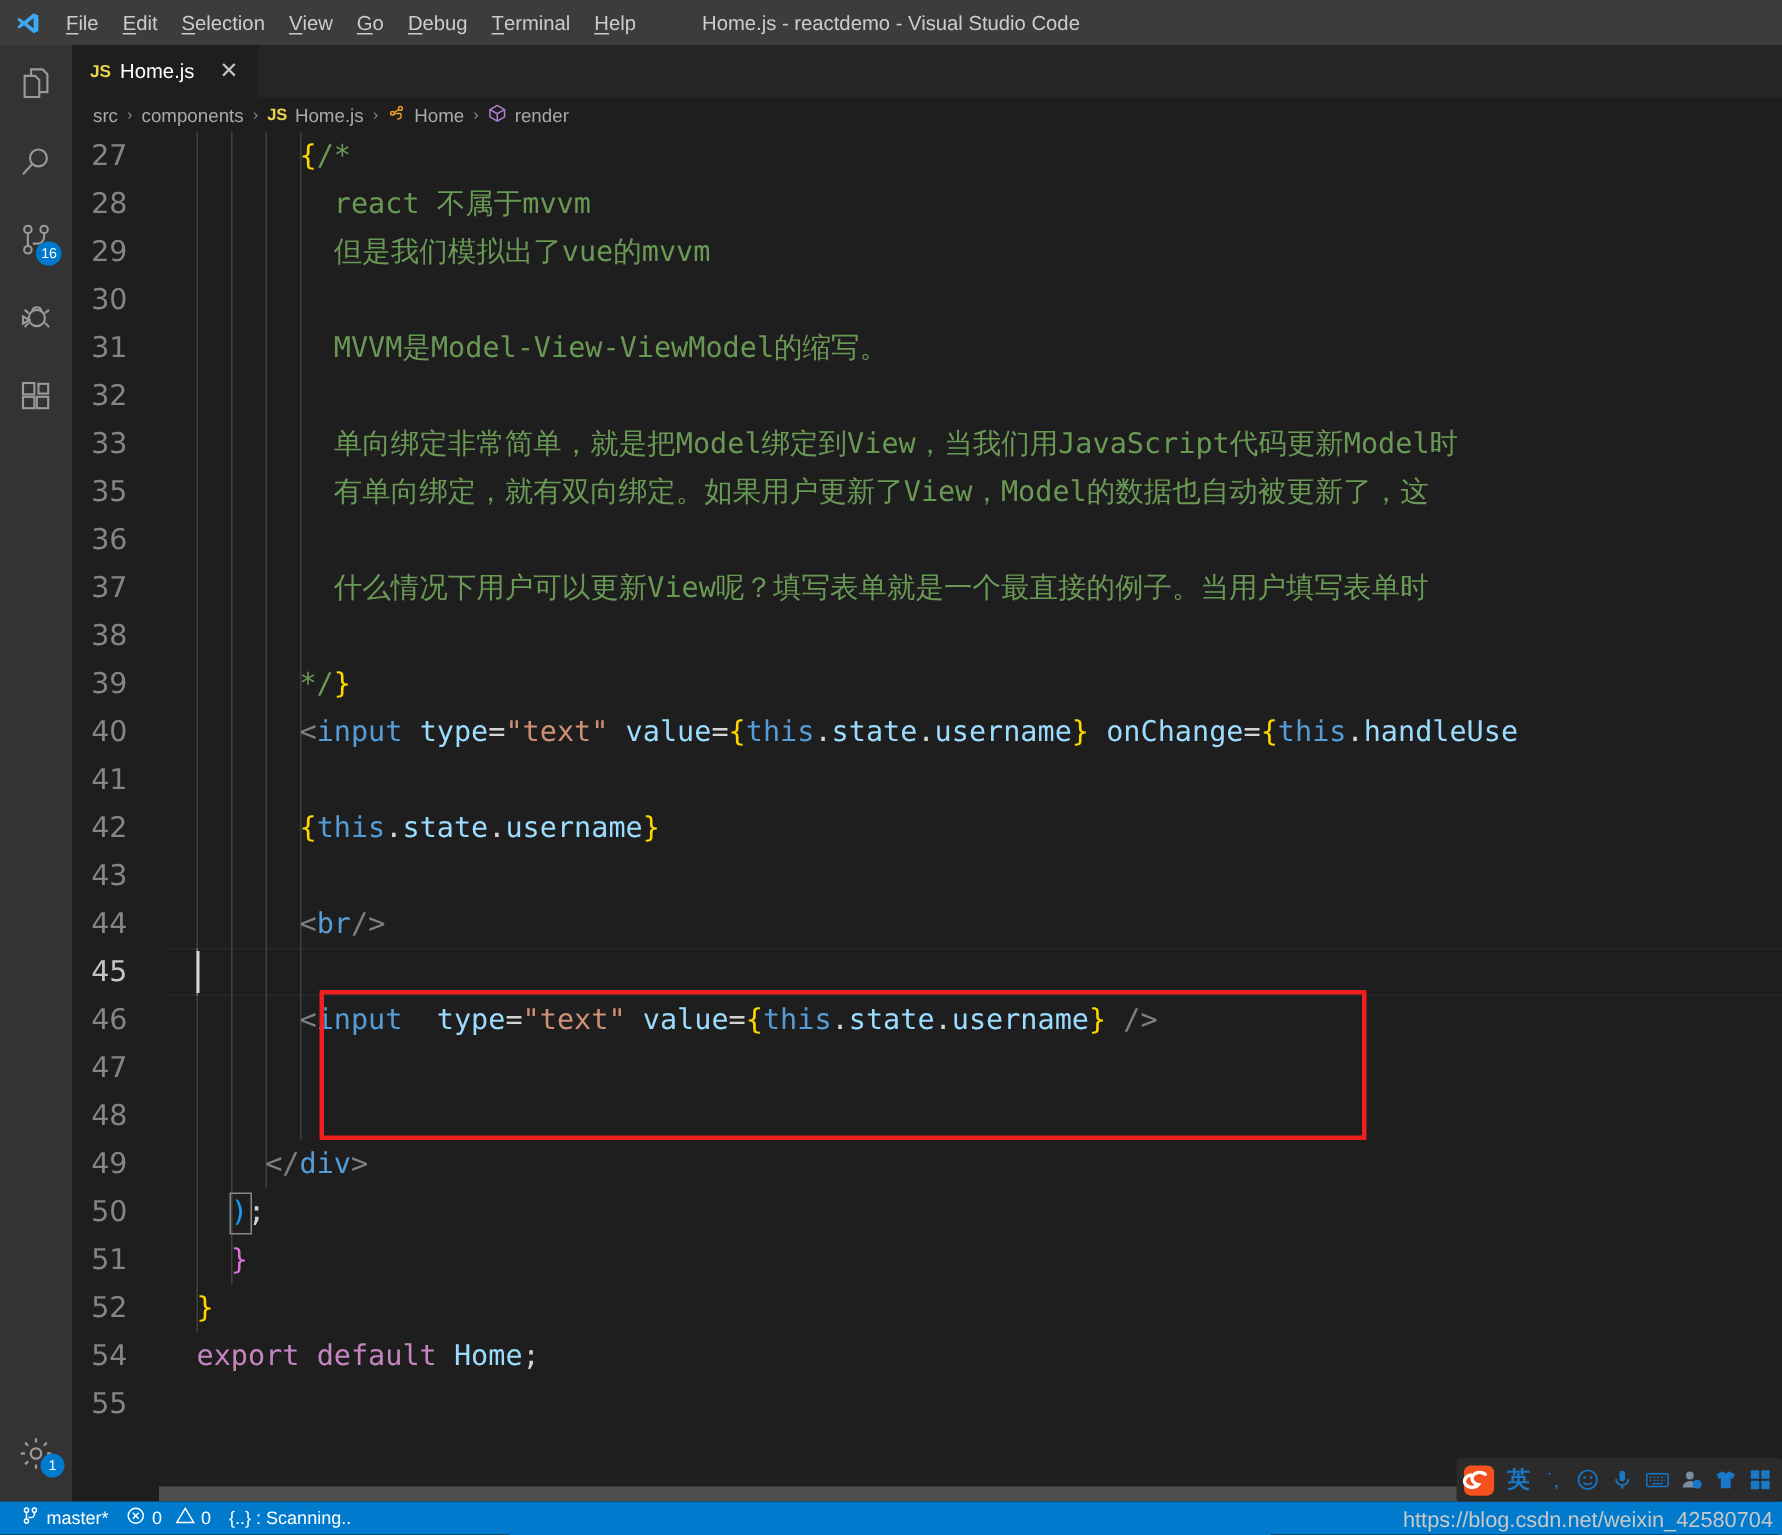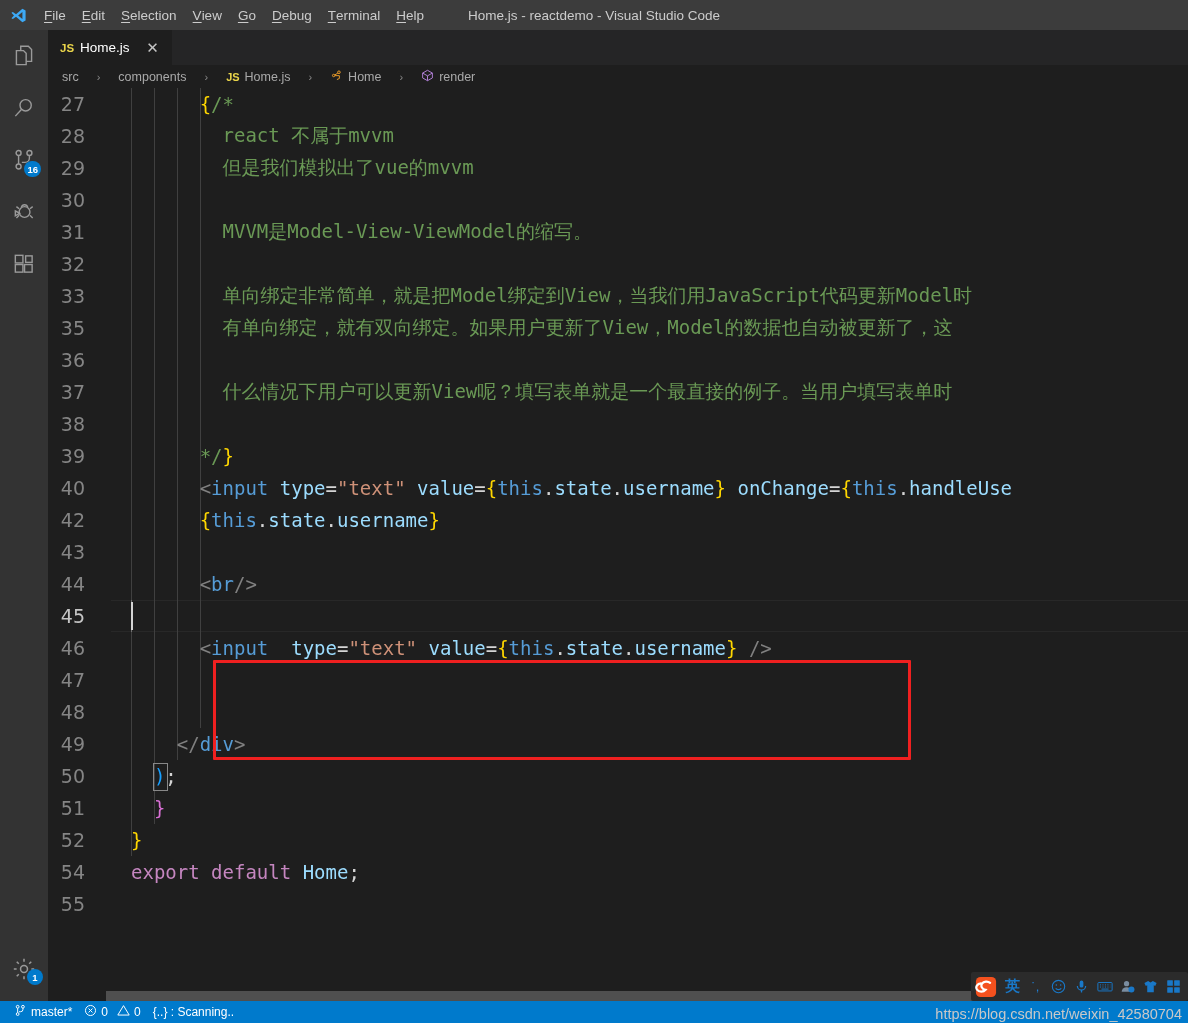--- a/index.html
+++ b/index.html
@@ -68,21 +68,21 @@
   }
   .act-item svg { display: block; }
   .act-badge {
     position: absolute;
     right: 7px; bottom: 9px;
     min-width: 16px; height: 16px;
     border-radius: 9px;
     background: #007acc;
     color: #ffffff;
     font-size: 9.5px;
-    font-weight: bold;
+    font-weight: normal;
     display: flex; align-items: center; justify-content: center;
     padding: 0 3px;
     box-sizing: border-box;
     margin-left: 41px;
   }
   .act-bottom { margin-top: auto; margin-bottom: 6px; }
 
   
   .editorarea {
     flex: 1; min-width: 0;
@@ -119,21 +119,21 @@
     cursor: pointer;
   }
 
   .breadcrumbs {
     height: 23px; min-height: 23px;
     background: #1e1e1e;
     display: flex; align-items: center;
     padding-left: 14px;
     color: #a9a9a9;
     font-size: 12.5px;
-    gap: 12px;
+    gap: 0px;
   }
   .bc-item { display: flex; align-items: center; gap: 5px; color: #a9a9a9; cursor: pointer; }
   .bc-sep { color: #8a8a8a; padding: 0 6px; font-size: 11px; }
   .bc-js { color: #e9d44a; font-weight: bold; font-size: 11px; }
 
   
   .codearea {
     flex: 1; min-height: 0;
     position: relative;
     overflow: hidden;
@@ -468,20 +468,21 @@
             <div class="line"><div class="ln">30</div><div class="lncontent"><div class="guides"><div class="guide" style="left: 20px;"></div><div class="guide" style="left: 42.86px;"></div><div class="guide" style="left: 65.72px;"></div><div class="guide" style="left: 88.58px;"></div></div><span class="txt" style="padding-left: 20px;"></span></div></div>
             <div class="line"><div class="ln">31</div><div class="lncontent"><div class="guides"><div class="guide" style="left: 20px;"></div><div class="guide" style="left: 42.86px;"></div><div class="guide" style="left: 65.72px;"></div><div class="guide" style="left: 88.58px;"></div></div><span class="txt" style="padding-left: 20px;"><span class="c-comment">        MVVM是Model-View-ViewModel的缩写。</span></span></div></div>
             <div class="line"><div class="ln">32</div><div class="lncontent"><div class="guides"><div class="guide" style="left: 20px;"></div><div class="guide" style="left: 42.86px;"></div><div class="guide" style="left: 65.72px;"></div><div class="guide" style="left: 88.58px;"></div></div><span class="txt" style="padding-left: 20px;"></span></div></div>
             <div class="line"><div class="ln">33</div><div class="lncontent"><div class="guides"><div class="guide" style="left: 20px;"></div><div class="guide" style="left: 42.86px;"></div><div class="guide" style="left: 65.72px;"></div><div class="guide" style="left: 88.58px;"></div></div><span class="txt" style="padding-left: 20px;"><span class="c-comment">        单向绑定非常简单，就是把Model绑定到View，当我们用JavaScript代码更新Model时</span></span></div></div>
             <div class="line"><div class="ln">35</div><div class="lncontent"><div class="guides"><div class="guide" style="left: 20px;"></div><div class="guide" style="left: 42.86px;"></div><div class="guide" style="left: 65.72px;"></div><div class="guide" style="left: 88.58px;"></div></div><span class="txt" style="padding-left: 20px;"><span class="c-comment">        有单向绑定，就有双向绑定。如果用户更新了View，Model的数据也自动被更新了，这</span></span></div></div>
             <div class="line"><div class="ln">36</div><div class="lncontent"><div class="guides"><div class="guide" style="left: 20px;"></div><div class="guide" style="left: 42.86px;"></div><div class="guide" style="left: 65.72px;"></div><div class="guide" style="left: 88.58px;"></div></div><span class="txt" style="padding-left: 20px;"></span></div></div>
             <div class="line"><div class="ln">37</div><div class="lncontent"><div class="guides"><div class="guide" style="left: 20px;"></div><div class="guide" style="left: 42.86px;"></div><div class="guide" style="left: 65.72px;"></div><div class="guide" style="left: 88.58px;"></div></div><span class="txt" style="padding-left: 20px;"><span class="c-comment">        什么情况下用户可以更新View呢？填写表单就是一个最直接的例子。当用户填写表单时</span></span></div></div>
             <div class="line"><div class="ln">38</div><div class="lncontent"><div class="guides"><div class="guide" style="left: 20px;"></div><div class="guide" style="left: 42.86px;"></div><div class="guide" style="left: 65.72px;"></div><div class="guide" style="left: 88.58px;"></div></div><span class="txt" style="padding-left: 20px;"></span></div></div>
             <div class="line"><div class="ln">39</div><div class="lncontent"><div class="guides"><div class="guide" style="left: 20px;"></div><div class="guide" style="left: 42.86px;"></div><div class="guide" style="left: 65.72px;"></div><div class="guide" style="left: 88.58px;"></div></div><span class="txt" style="padding-left: 20px;"><span class="c-plain">      </span><span class="c-comment">*/</span><span class="c-brace1">}</span></span></div></div>
             <div class="line"><div class="ln">40</div><div class="lncontent"><div class="guides"><div class="guide" style="left: 20px;"></div><div class="guide" style="left: 42.86px;"></div><div class="guide" style="left: 65.72px;"></div><div class="guide" style="left: 88.58px;"></div></div><span class="txt" style="padding-left: 20px;"><span class="c-plain">      </span><span class="c-punct">&lt;</span><span class="c-tag">input</span><span class="c-plain"> </span><span class="c-attr">type</span><span class="c-plain">=</span><span class="c-string">"text"</span><span class="c-plain"> </span><span class="c-attr">value</span><span class="c-plain">=</span><span class="c-brace1">{</span><span class="c-this">this</span><span class="c-dot">.</span><span class="c-prop">state</span><span class="c-dot">.</span><span class="c-prop">username</span><span class="c-brace1">}</span><span class="c-plain"> </span><span class="c-attr">onChange</span><span class="c-plain">=</span><span class="c-brace1">{</span><span class="c-this">this</span><span class="c-dot">.</span><span class="c-prop">handleUse</span></span></div></div>
+            <div class="line"><div class="ln">41</div><div class="lncontent"><div class="guides"><div class="guide" style="left: 20px;"></div><div class="guide" style="left: 42.86px;"></div><div class="guide" style="left: 65.72px;"></div><div class="guide" style="left: 88.58px;"></div></div><span class="txt" style="padding-left: 20px;"></span></div></div>
             <div class="line"><div class="ln">42</div><div class="lncontent"><div class="guides"><div class="guide" style="left: 20px;"></div><div class="guide" style="left: 42.86px;"></div><div class="guide" style="left: 65.72px;"></div><div class="guide" style="left: 88.58px;"></div></div><span class="txt" style="padding-left: 20px;"><span class="c-plain">      </span><span class="c-brace1">{</span><span class="c-this">this</span><span class="c-dot">.</span><span class="c-prop">state</span><span class="c-dot">.</span><span class="c-prop">username</span><span class="c-brace1">}</span></span></div></div>
             <div class="line"><div class="ln">43</div><div class="lncontent"><div class="guides"><div class="guide" style="left: 20px;"></div><div class="guide" style="left: 42.86px;"></div><div class="guide" style="left: 65.72px;"></div><div class="guide" style="left: 88.58px;"></div></div><span class="txt" style="padding-left: 20px;"></span></div></div>
             <div class="line"><div class="ln">44</div><div class="lncontent"><div class="guides"><div class="guide" style="left: 20px;"></div><div class="guide" style="left: 42.86px;"></div><div class="guide" style="left: 65.72px;"></div><div class="guide" style="left: 88.58px;"></div></div><span class="txt" style="padding-left: 20px;"><span class="c-plain">      </span><span class="c-punct">&lt;</span><span class="c-tag">br</span><span class="c-punct">/&gt;</span></span></div></div>
             <div class="line active"><div class="ln">45</div><div class="lncontent"><div class="guides"><div class="guide lit" style="left: 20px;"></div><div class="guide" style="left: 42.86px;"></div><div class="guide" style="left: 65.72px;"></div><div class="guide" style="left: 88.58px;"></div></div><span class="txt" style="padding-left: 20px;"></span><div class="cursor" style="left: 20px;"></div></div></div>
             <div class="line"><div class="ln">46</div><div class="lncontent"><div class="guides"><div class="guide" style="left: 20px;"></div><div class="guide" style="left: 42.86px;"></div><div class="guide" style="left: 65.72px;"></div><div class="guide" style="left: 88.58px;"></div></div><span class="txt" style="padding-left: 20px;"><span class="c-plain">      </span><span class="c-punct">&lt;</span><span class="c-tag">input</span><span class="c-plain">  </span><span class="c-attr">type</span><span class="c-plain">=</span><span class="c-string">"text"</span><span class="c-plain"> </span><span class="c-attr">value</span><span class="c-plain">=</span><span class="c-brace1">{</span><span class="c-this">this</span><span class="c-dot">.</span><span class="c-prop">state</span><span class="c-dot">.</span><span class="c-prop">username</span><span class="c-brace1">}</span><span class="c-plain"> </span><span class="c-punct">/&gt;</span></span></div></div>
             <div class="line"><div class="ln">47</div><div class="lncontent"><div class="guides"><div class="guide" style="left: 20px;"></div><div class="guide" style="left: 42.86px;"></div><div class="guide" style="left: 65.72px;"></div><div class="guide" style="left: 88.58px;"></div></div><span class="txt" style="padding-left: 20px;"></span></div></div>
             <div class="line"><div class="ln">48</div><div class="lncontent"><div class="guides"><div class="guide" style="left: 20px;"></div><div class="guide" style="left: 42.86px;"></div><div class="guide" style="left: 65.72px;"></div><div class="guide" style="left: 88.58px;"></div></div><span class="txt" style="padding-left: 20px;"></span></div></div>
             <div class="line"><div class="ln">49</div><div class="lncontent"><div class="guides"><div class="guide" style="left: 20px;"></div><div class="guide" style="left: 42.86px;"></div><div class="guide" style="left: 65.72px;"></div></div><span class="txt" style="padding-left: 20px;"><span class="c-plain">    </span><span class="c-punct">&lt;/</span><span class="c-tag">div</span><span class="c-punct">&gt;</span></span></div></div>
             <div class="line"><div class="ln">50</div><div class="lncontent"><div class="guides"><div class="guide" style="left: 20px;"></div><div class="guide" style="left: 42.86px;"></div></div><span class="txt" style="padding-left: 20px;"><span class="c-plain">  </span><span class="c-brace-b">)</span><span class="c-plain">;</span></span><div class="brkt-hl" style="left: 41.86px; width: 13.43px;"></div></div></div>
             <div class="line"><div class="ln">51</div><div class="lncontent"><div class="guides"><div class="guide" style="left: 20px;"></div><div class="guide" style="left: 42.86px;"></div></div><span class="txt" style="padding-left: 20px;"><span class="c-plain">  </span><span class="c-brace-p">}</span></span></div></div>

